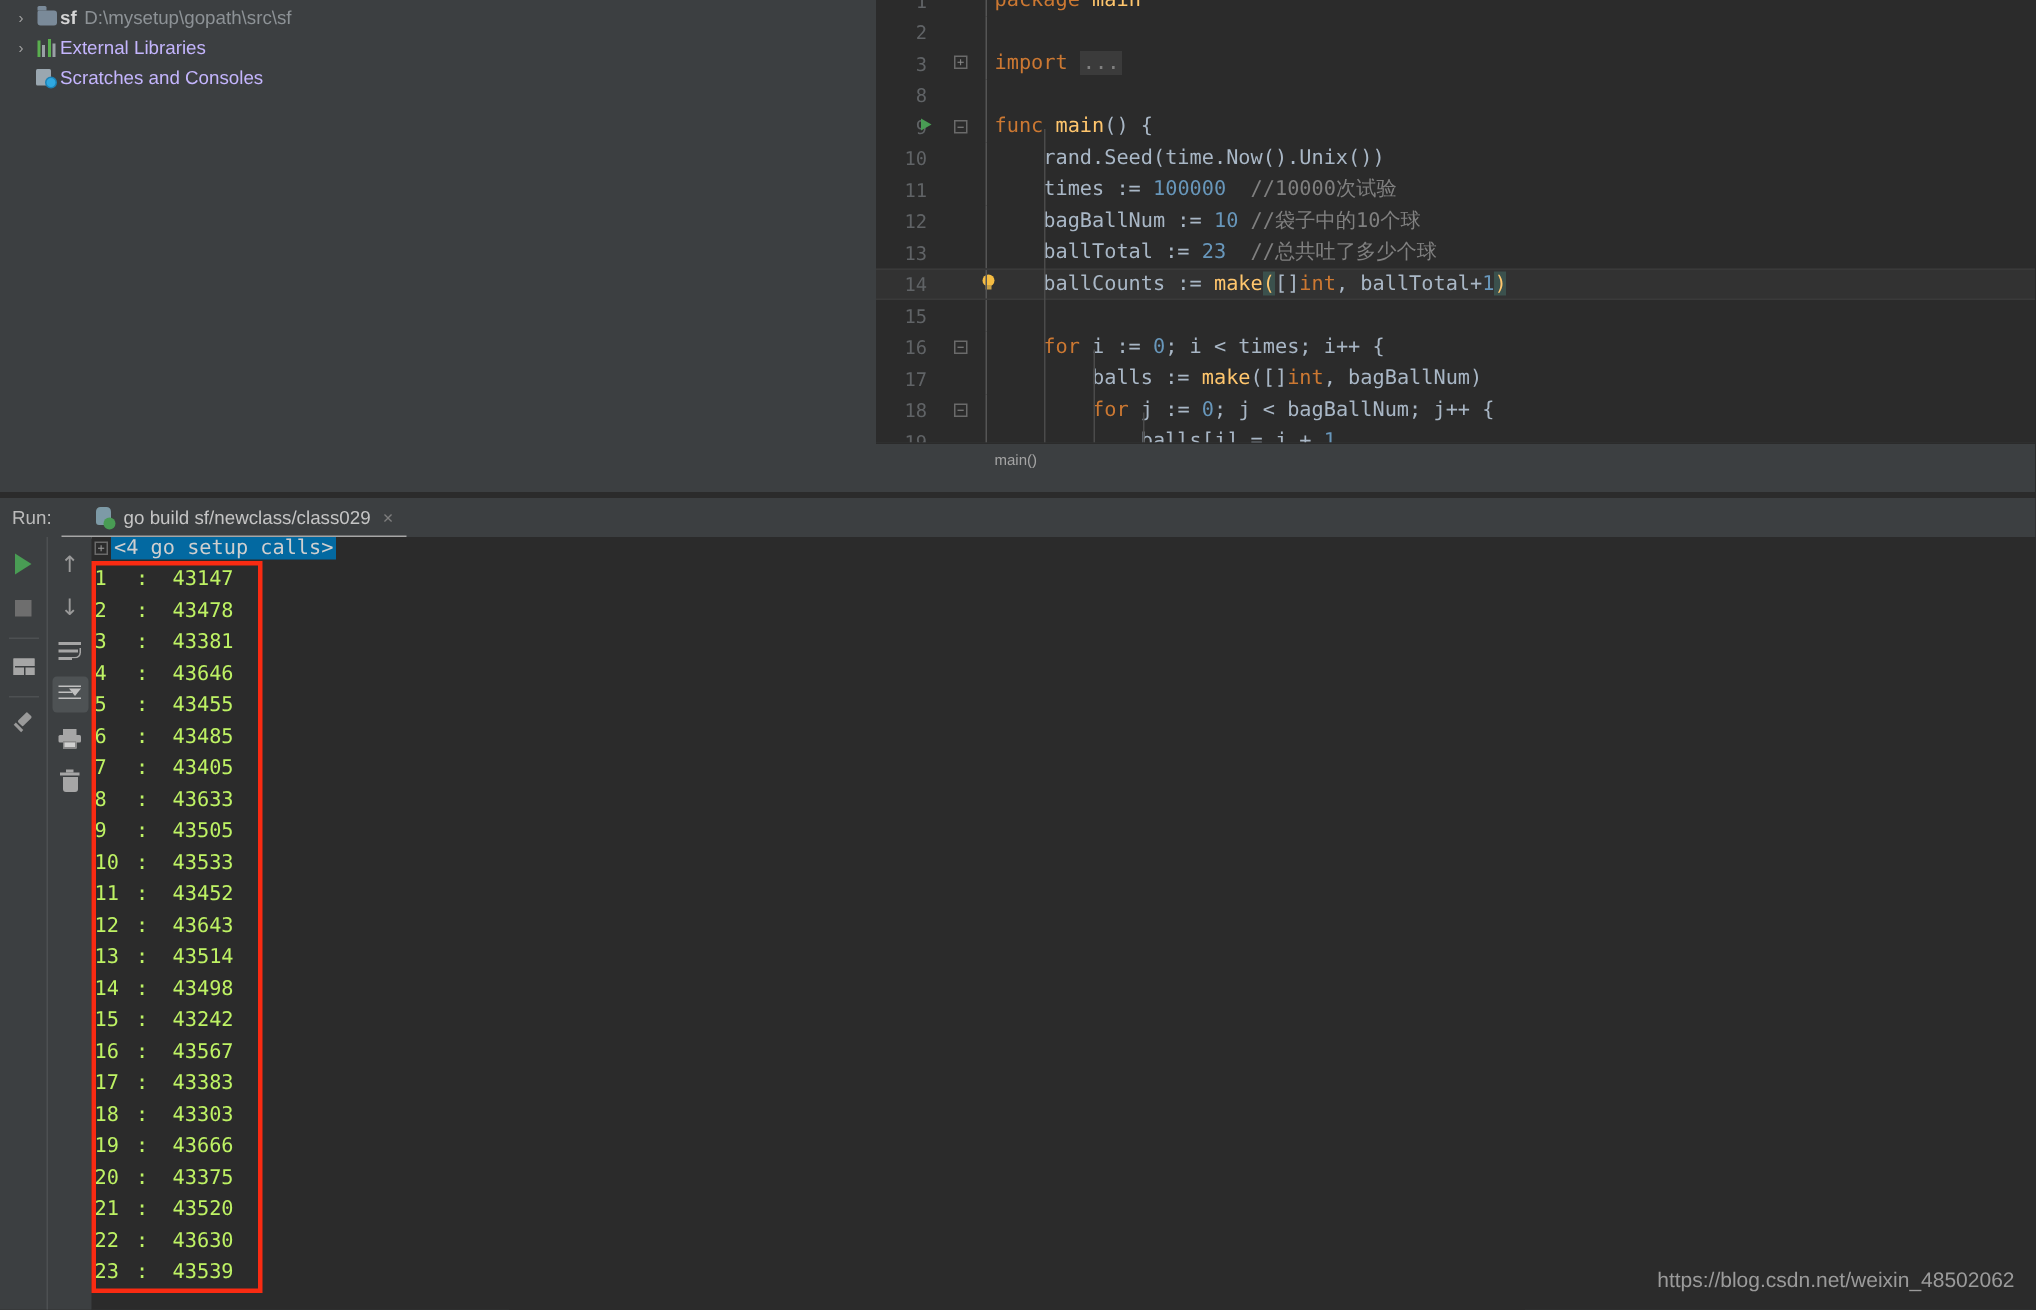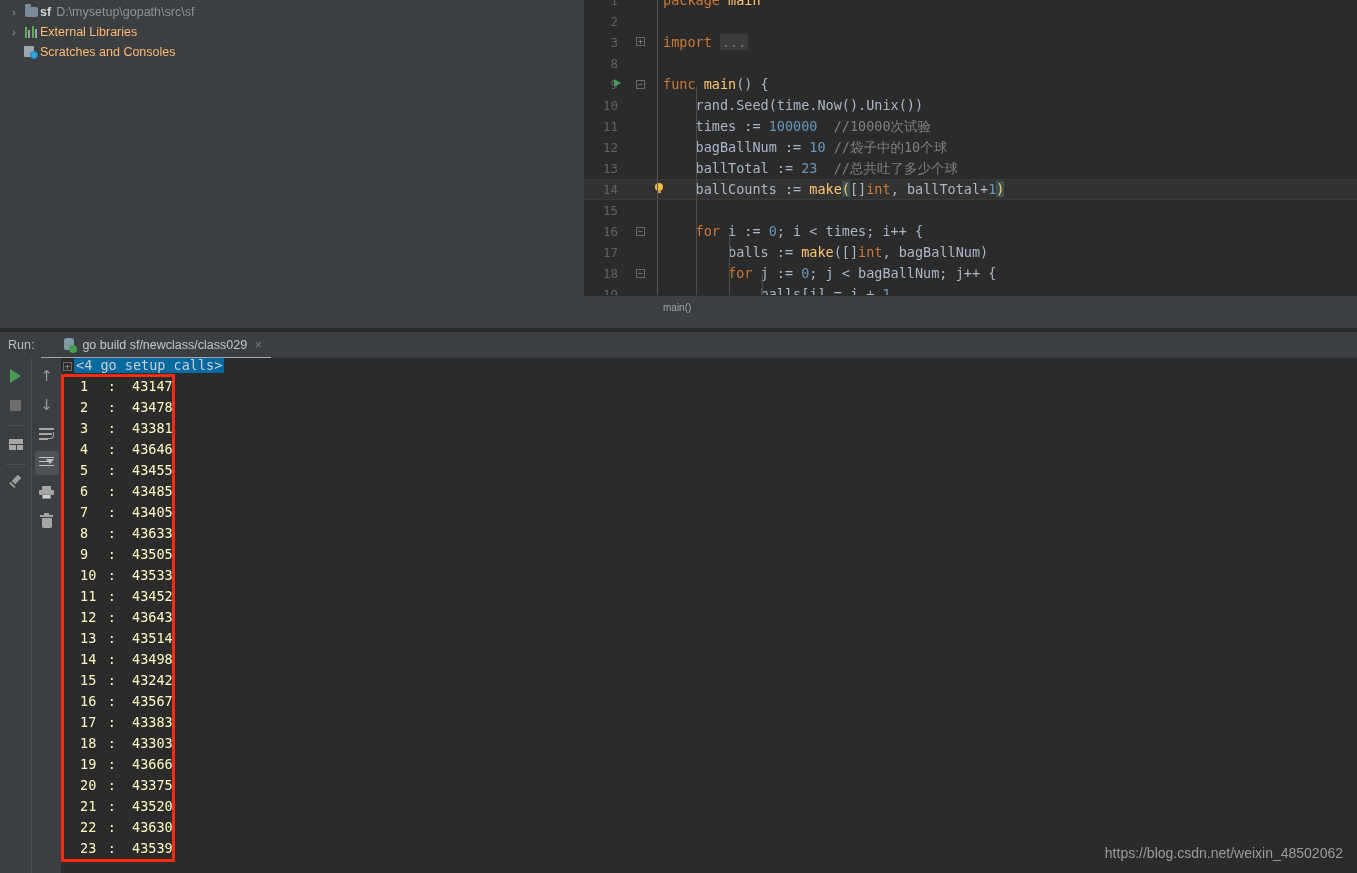--- a/index.html
+++ b/index.html
@@ -98,21 +98,21 @@
     border-radius: 50%;
     background: #2fa8e0;
     border: 1px solid #1d82b5;
     box-sizing: border-box;
   }
   .tree-label-bold {
     font-weight: bold;
     color: #d5d5d5;
     margin-right: 5px;
   }
-  .tree-label { color: #fdba74; }
+  .tree-label { color: #c4b5fd; }
   .tree-sub { color: #8d9296; }
 
   
   .editor {
     position: absolute;
     left: 584px; top: 0;
     width: 773px;
     height: 328px;
     background: #2b2b2b;
     overflow: hidden;
@@ -517,23 +517,23 @@
   .console-inner {
     position: absolute;
     left: 0; top: -3px;
     width: 100%;
   }
   .console-line {
     height: 21px;
     line-height: 21px;
     font-family: "DejaVu Sans Mono", monospace;
     font-size: 13.5px;
-    color: #fef9c3;
+    color: #bef264;
     white-space: pre;
-    padding-left: 19px;
+    padding-left: 2px;
   }
   .console-line.setup {
     color: #cfcfcf;
     padding-left: 0;
     position: relative;
   }
   .setup-text {
     background: #0369a1;
     padding: 0 2px;
   }

